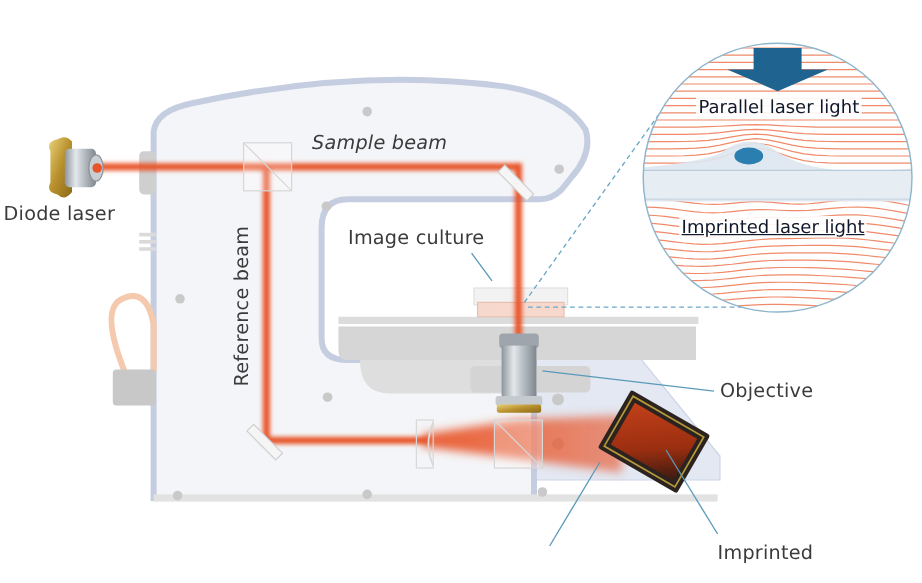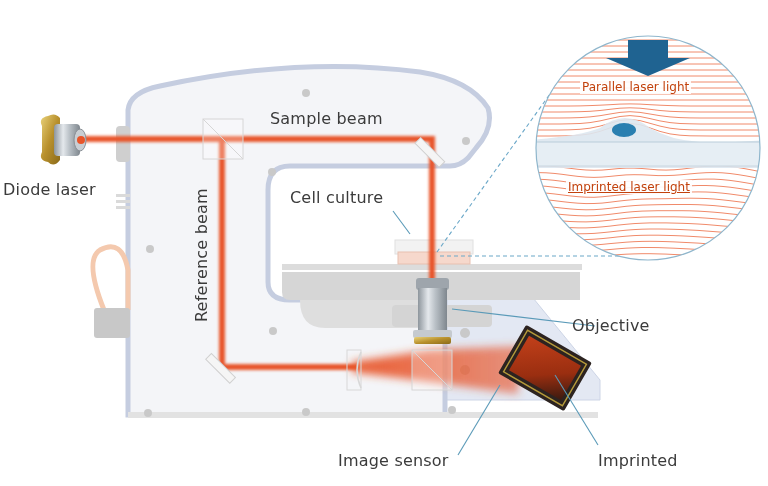--- a/index.html
+++ b/index.html
@@ -1,19 +1,19 @@
 <!DOCTYPE html>
 <html><head>
 <meta charset="utf-8">
 <style>
   html, body { margin:0; padding:0; background:#ffffff; }
   body { width:768px; height:486px; overflow:hidden; position:relative; font-family:"DejaVu Sans", sans-serif; }
   #stage { position:absolute; left:0; top:0; width:768px; height:486px; }
   .lbl { position:absolute; font-family:"DejaVu Sans", sans-serif; font-size:16px; color:#3b3b3b; white-space:nowrap; letter-spacing:0.2px; }
-  .inset-lbl { position:absolute; font-family:"DejaVu Sans", sans-serif; font-size:12px; color:#c2410c; white-space:nowrap; background:rgba(255,255,255,0.9); padding:0 2px; }
+  .inset-lbl { position:absolute; font-family:"DejaVu Sans", sans-serif; font-size:15px; color:#0f172a; white-space:nowrap; background:rgba(255,255,255,0.9); padding:0 2px; }
   #lbl-ref { transform:rotate(-90deg); transform-origin:left top; }
 </style>
 </head>
 <body>
 
 <div id="stage">
 <svg width="768" height="486" viewBox="0 0 768 486" xmlns="http://www.w3.org/2000/svg">
   <defs>
     <filter id="blur1" x="-20%" y="-20%" width="140%" height="140%">
           <feGaussianBlur stdDeviation="1.6"></feGaussianBlur>
@@ -200,22 +200,21 @@
       <line x1="530" y1="166" x2="770" y2="166" stroke="#c9d6e0"></line>
       <ellipse cx="624" cy="130" rx="12" ry="7" fill="#2a7fb0"></ellipse>
     </g>
     <circle cx="648" cy="148" r="112" fill="none" stroke="#8fb6cc" stroke-width="1.2"></circle>
 
     <path d="M628,40 L668,40 L668,58 L690,58 L648,76 L606,58 L628,58 Z" fill="#1f6391"></path>
   </g>
 </svg>
 
 
-<div class="lbl" style="left:3px; top:168px;margin-top:12px;">Diode laser</div>
-<div class="lbl" style="left:270px; top:109px;">Sample beam</div>
+<div class="lbl" style="left:3px; top:168px;">Diode laser</div>
+<div class="lbl" style="left:260px; top:109px;font-style:italic;">Sample beam</div>
 <div class="lbl" id="lbl-ref" style="left:192px; top:322px;">Reference beam</div>
-<div class="lbl" style="left:290px; top:188px;">Cell culture</div>
-<div class="lbl" style="left:572px; top:316px;text-align:right;">Objective</div>
-<div class="lbl" style="left:338px; top:451px;">Image sensor</div>
+<div class="lbl" style="left:290px; top:188px;">Image culture</div>
+<div class="lbl" style="left:600px; top:316px;text-align:right;">Objective</div>
 <div class="lbl" style="left:598px; top:451px;">Imprinted</div>
 <div class="inset-lbl" style="left:580px; top:80px;">Parallel laser light</div>
 <div class="inset-lbl" style="left:566px; top:180px;text-decoration:underline;">Imprinted laser light</div>
 </div>
 
 </body></html>

